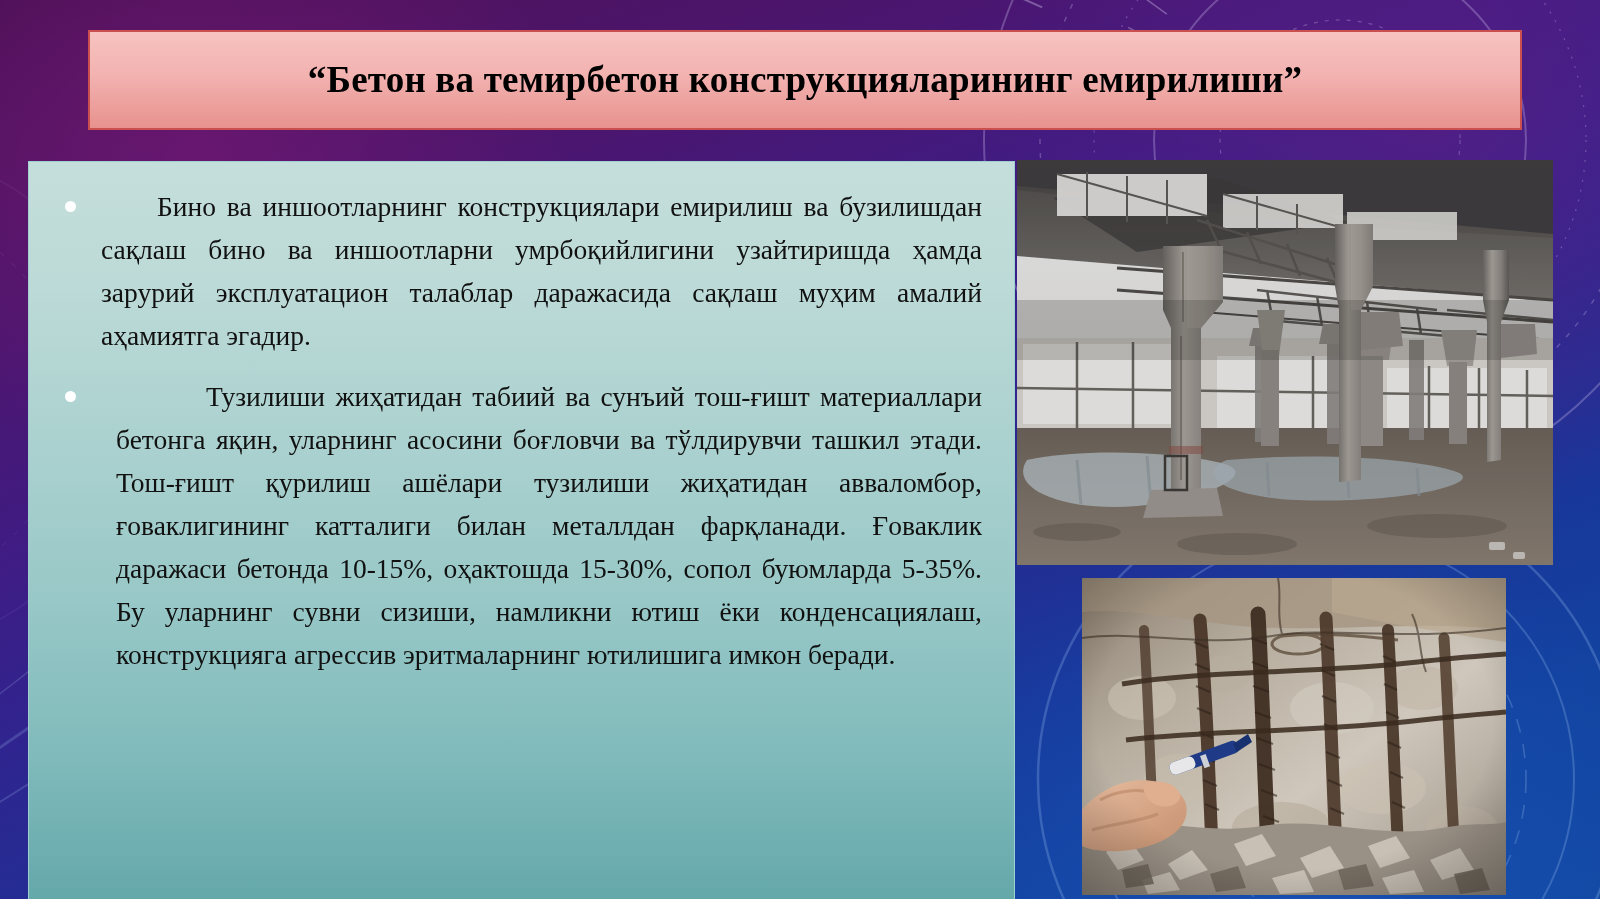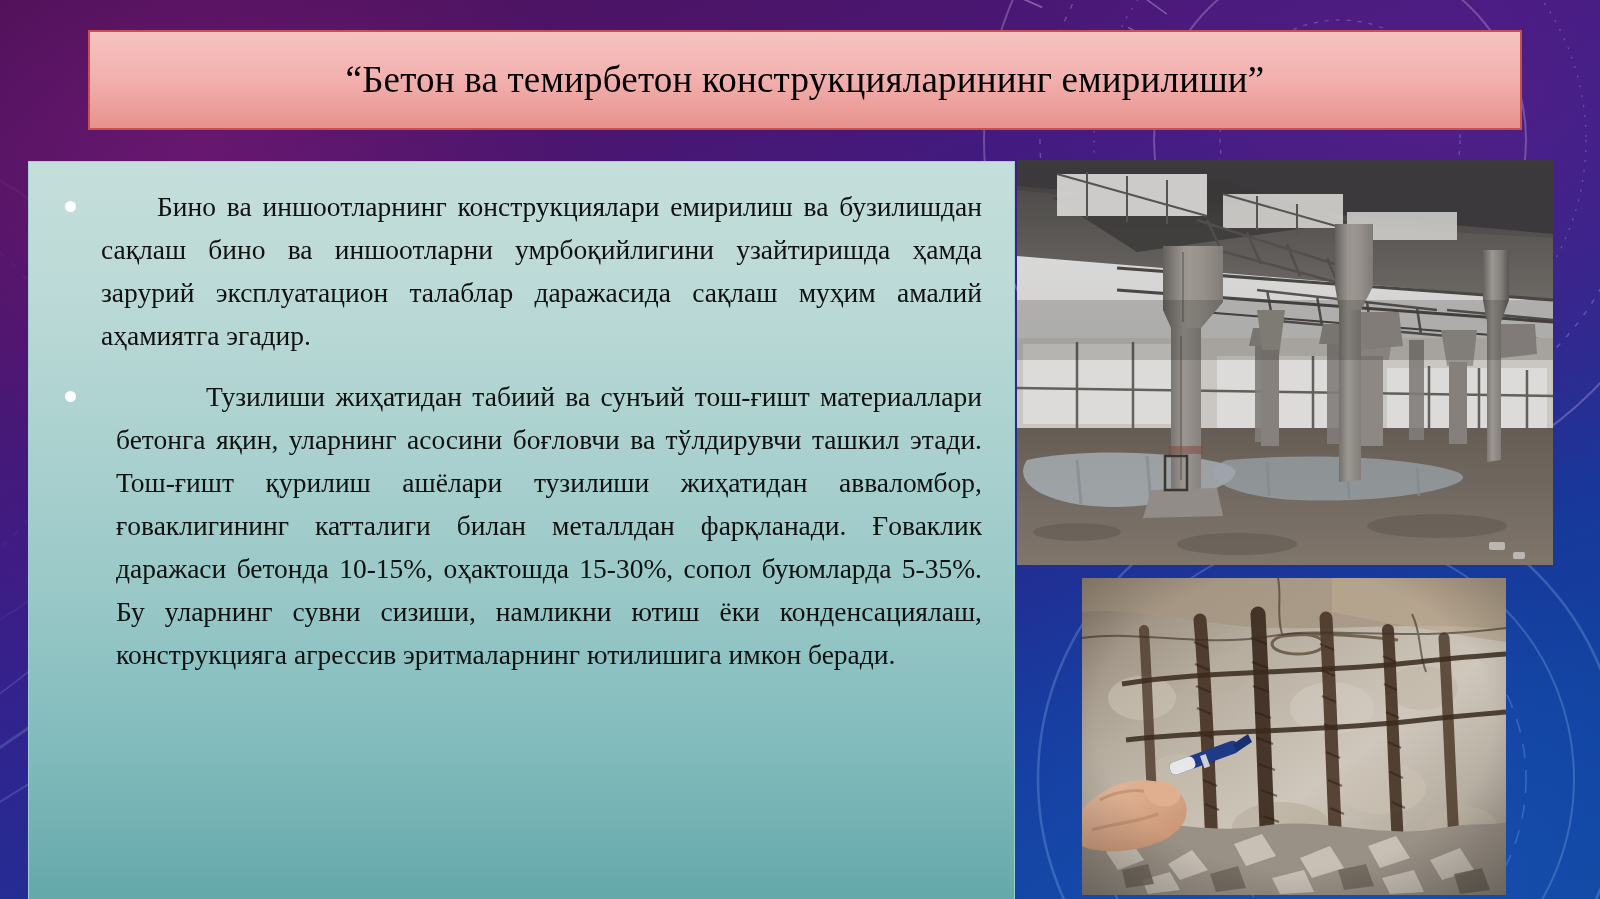--- a/index.html
+++ b/index.html
@@ -71,21 +71,21 @@
     height: 100px;
     background: linear-gradient(180deg, #f7c3c0 0%, #f2b2b0 45%, #e8928e 100%);
     border: 2px solid #c9504e;
     box-sizing: border-box;
     display: flex;
     align-items: center;
     justify-content: center;
   }
   .title-text {
     font-family: "Liberation Serif", "DejaVu Serif", serif;
-    font-weight: normal;
+    font-weight: bold;
     font-size: 37px;
     line-height: 1.1;
     color: #000000;
     letter-spacing: 0.2px;
     white-space: nowrap;
     text-align: center;
   }
 
   
   .content-panel {

